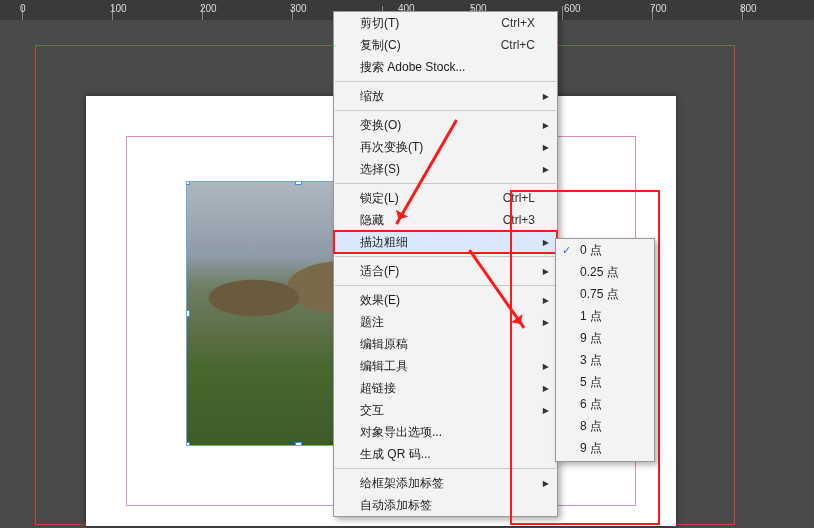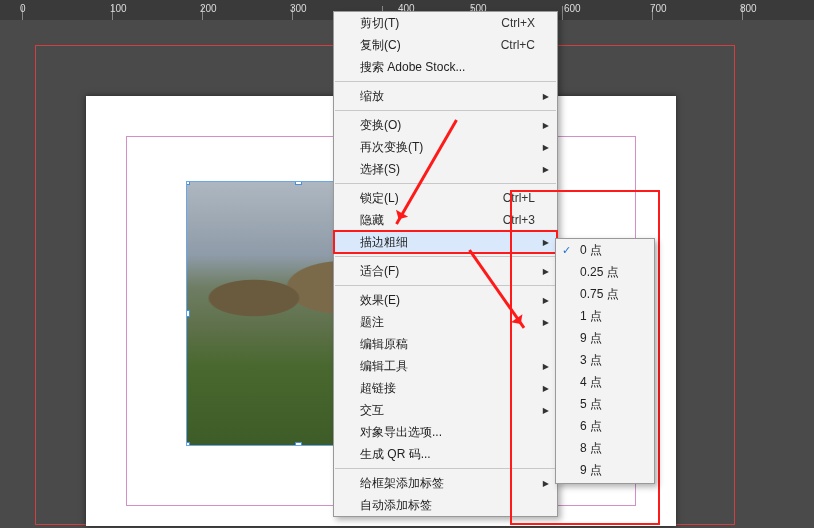--- a/index.html
+++ b/index.html
@@ -192,23 +192,20 @@
     <div class="sub-item">
       <span>1 点</span>
     </div>
     <div class="sub-item">
       <span>9 点</span>
     </div>
     <div class="sub-item">
       <span>3 点</span>
     </div>
     <div class="sub-item">
-      <span>4 点</span>
-    </div>
-    <div class="sub-item">
       <span>5 点</span>
     </div>
     <div class="sub-item">
       <span>6 点</span>
     </div>
     <div class="sub-item">
       <span>8 点</span>
     </div>
     <div class="sub-item">
       <span>9 点</span>

